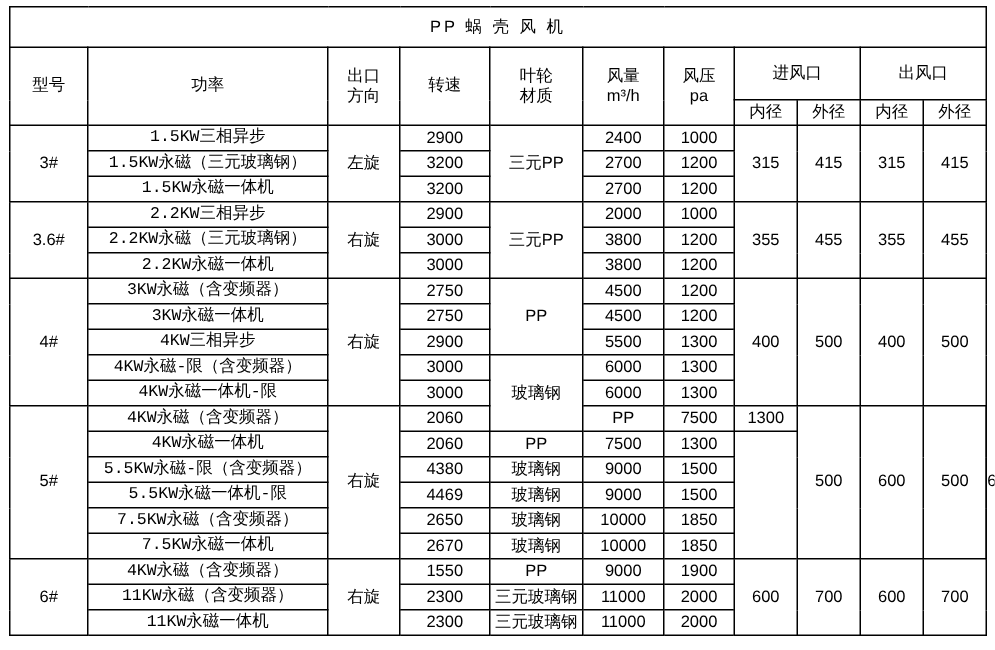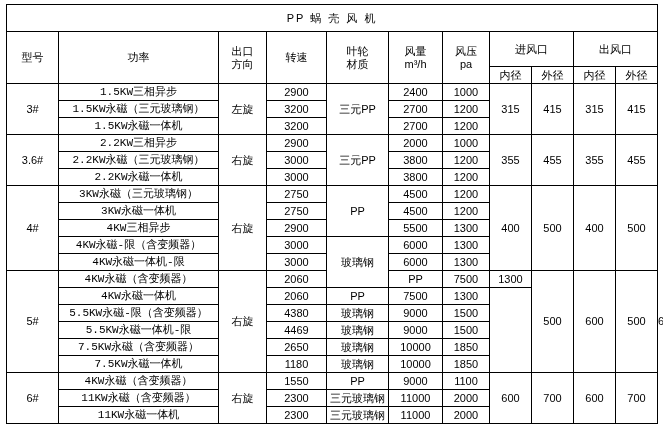--- a/index.html
+++ b/index.html
@@ -173,21 +173,21 @@
           <td>1200</td>
         </tr>
         <tr class="row-h">
           <td class="power-cell">2.2KW永磁一体机</td>
           <td>3000</td>
           <td>3800</td>
           <td>1200</td>
         </tr>
         <tr class="row-h">
           <td class="model-cell" rowspan="5">4#</td>
-          <td class="power-cell">3KW永磁（三元玻璃钢）</td>
+          <td class="power-cell">3KW永磁（含变频器）</td>
           <td class="dir-cell" rowspan="5">右旋</td>
           <td>2750</td>
           <td rowspan="3">PP</td>
           <td>4500</td>
           <td>1200</td>
           <td rowspan="5">400</td>
           <td rowspan="5">500</td>
           <td rowspan="5">400</td>
           <td rowspan="5">500</td>
         </tr>
@@ -252,33 +252,33 @@
         </tr>
         <tr class="row-h">
           <td class="power-cell">7.5KW永磁（含变频器）</td>
           <td>2650</td>
           <td>玻璃钢</td>
           <td>10000</td>
           <td>1850</td>
         </tr>
         <tr class="row-h">
           <td class="power-cell">7.5KW永磁一体机</td>
-          <td>1180</td>
+          <td>2670</td>
           <td>玻璃钢</td>
           <td>10000</td>
           <td>1850</td>
         </tr>
         <tr class="row-h">
           <td class="model-cell" rowspan="3">6#</td>
           <td class="power-cell">4KW永磁（含变频器）</td>
           <td class="dir-cell" rowspan="3">右旋</td>
           <td>1550</td>
           <td>PP</td>
           <td>9000</td>
-          <td>1100</td>
+          <td>1900</td>
           <td rowspan="3">600</td>
           <td rowspan="3">700</td>
           <td rowspan="3">600</td>
           <td rowspan="3">700</td>
         </tr>
         <tr class="row-h">
           <td class="power-cell">11KW永磁（含变频器）</td>
           <td>2300</td>
           <td>三元玻璃钢</td>
           <td>11000</td>

